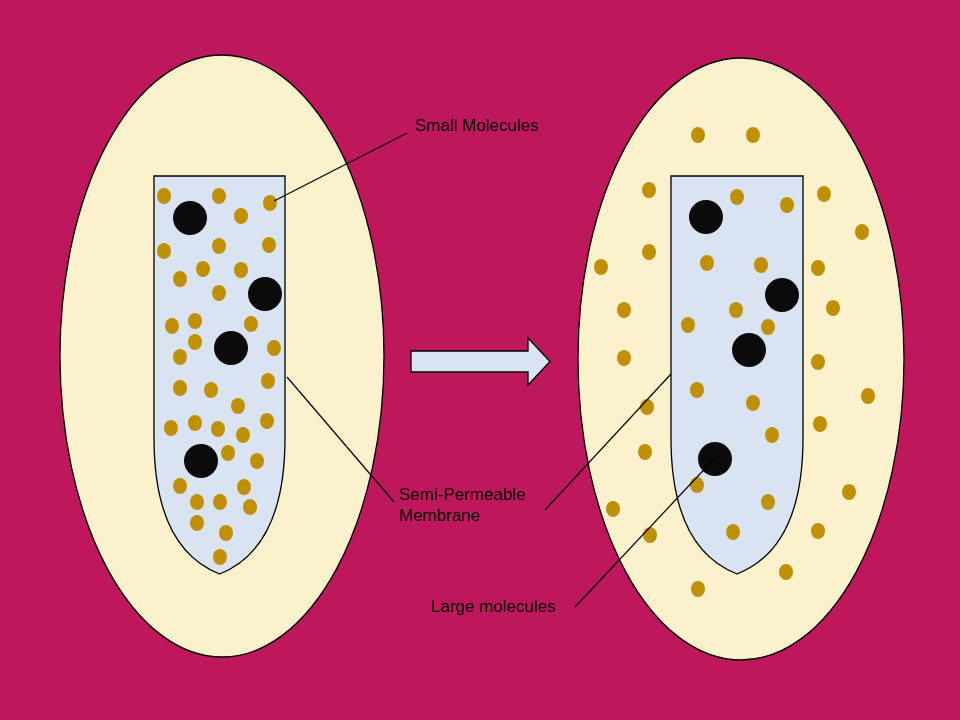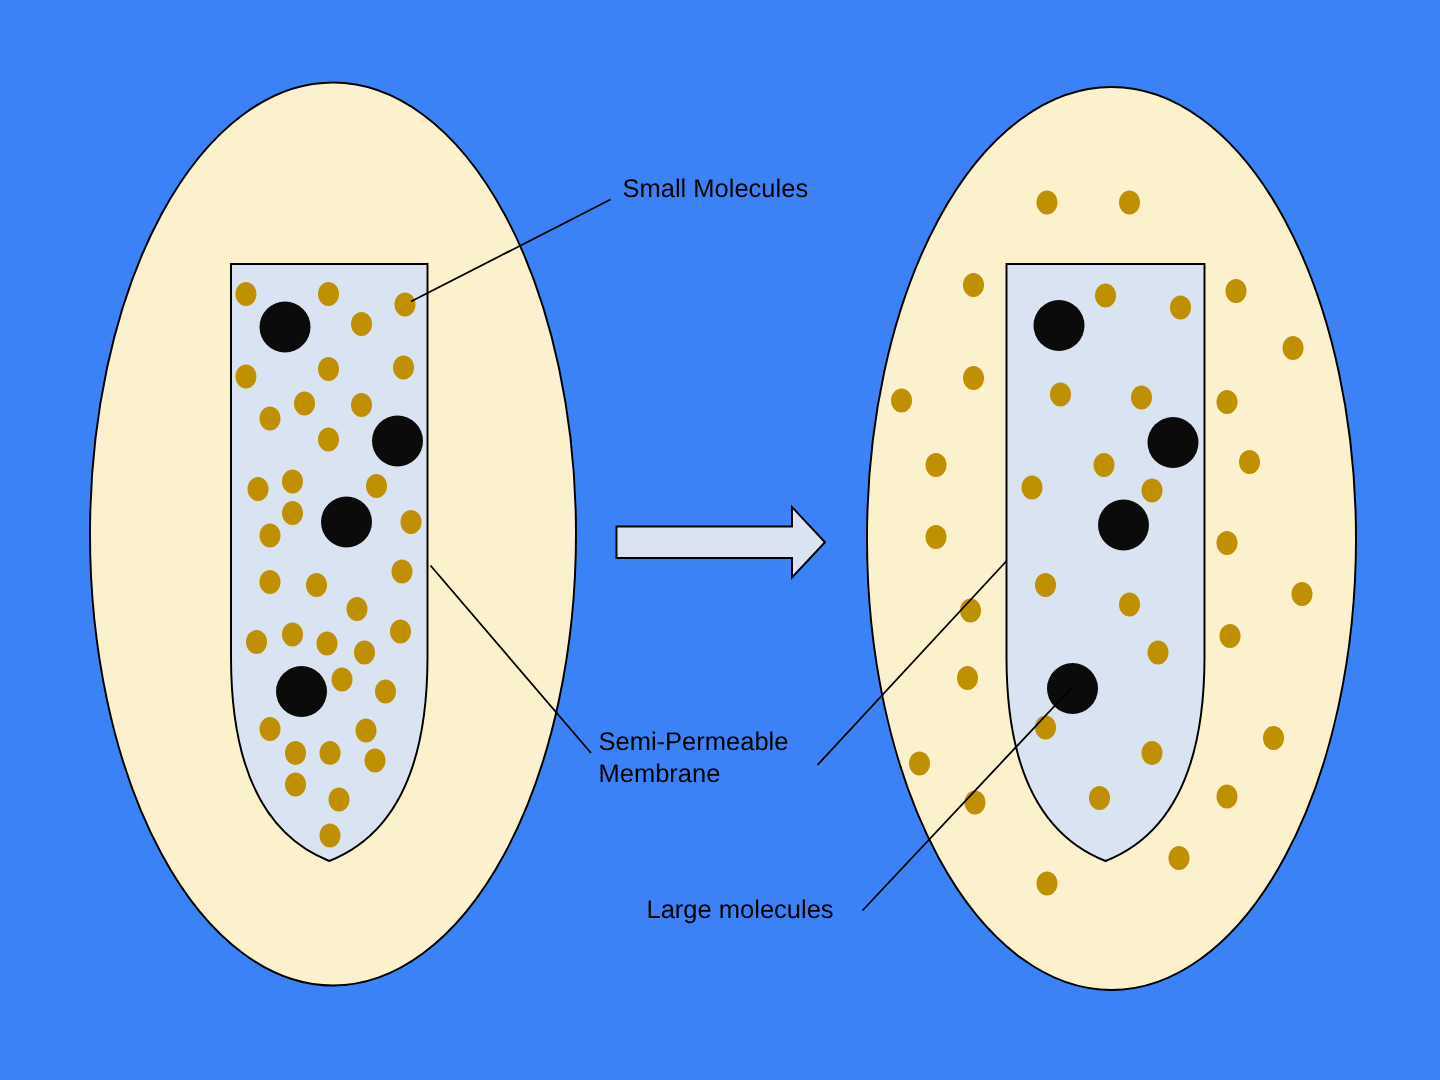--- a/index.html
+++ b/index.html
@@ -1,19 +1,19 @@
 <!DOCTYPE html>
 <html><head>
 <meta charset="utf-8">
 <style>
   html,body{margin:0;padding:0;background:#ffffff;}
   #canvas{
     position:relative;
     width:960px;height:720px;
-    background:#3b82f6;
+    background:#be185d;
     font-family:"Liberation Sans", sans-serif;
     overflow:hidden;
     text-decoration:underline;
   }
   svg{display:block;}
   text{
     font-family:"Liberation Sans", sans-serif;
     font-size:17px;
     fill:#000000;
   }

